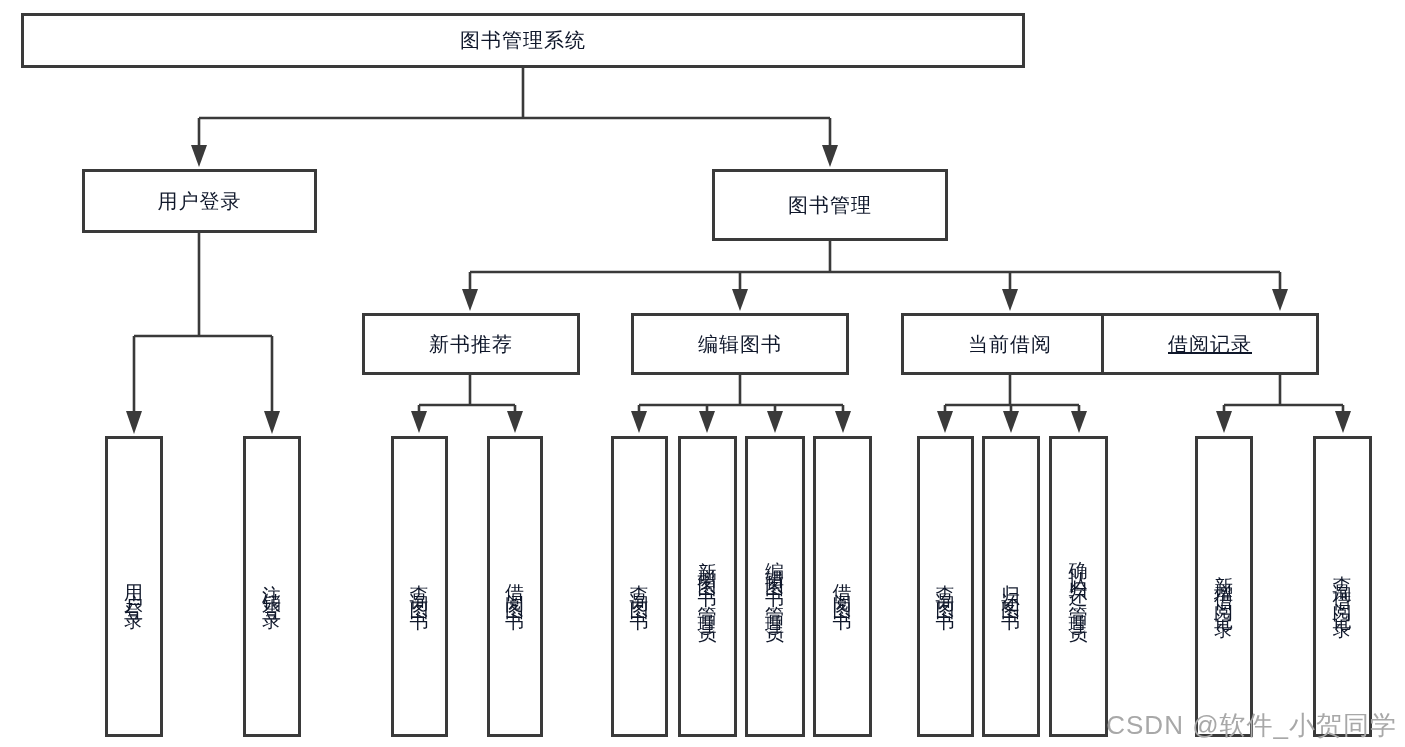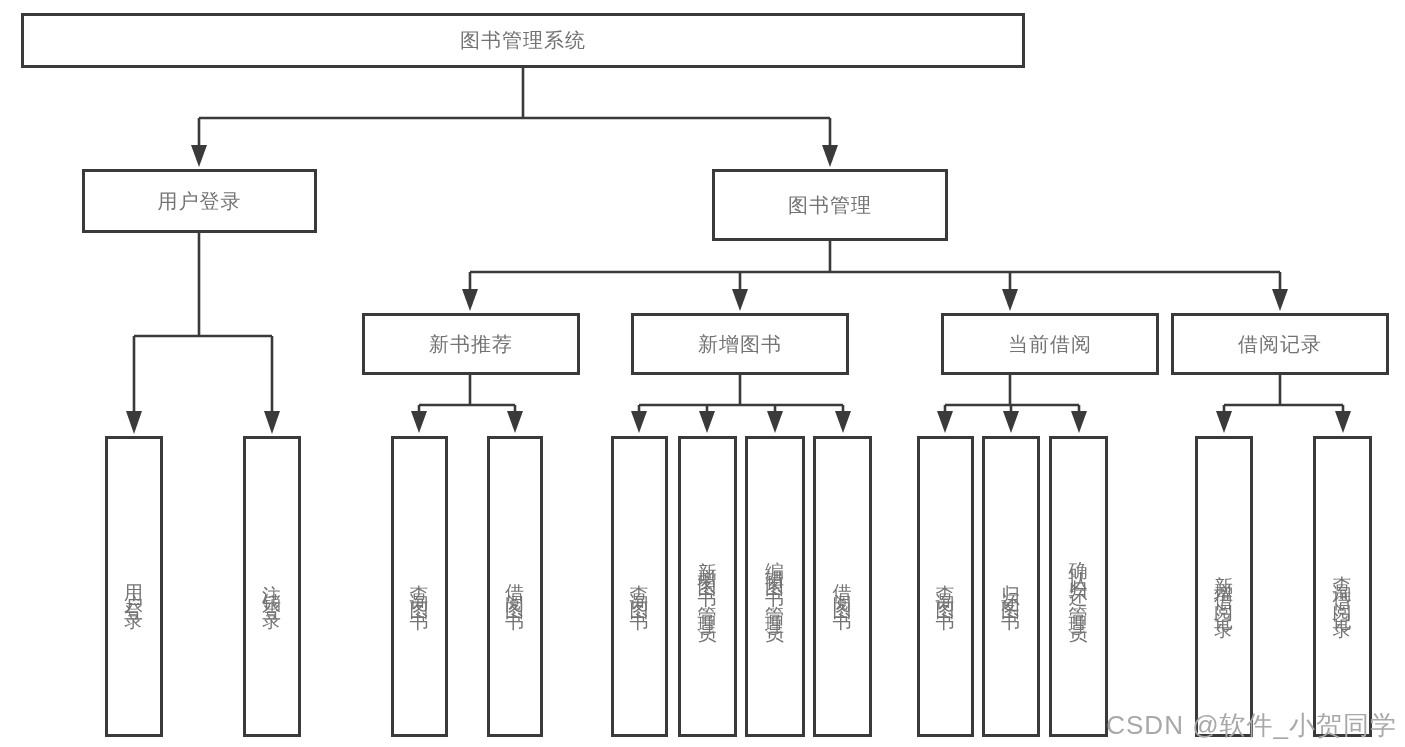--- a/index.html
+++ b/index.html
@@ -7,42 +7,42 @@
   #canvas{position:relative;width:1405px;height:747px;background:#ffffff;overflow:hidden;}
   #connectors{position:absolute;left:0;top:0;width:1405px;height:747px;}
   .node{
     position:absolute;
     box-sizing:border-box;
     border:3px solid #3a3a3a;
     background:#ffffff;
     display:flex;
     align-items:center;
     justify-content:center;
-    color:#737373;
+    color:#0f172a;
   }
   .h-node{font-size:20px;letter-spacing:1px;white-space:nowrap;}
   .v-node{
     writing-mode:vertical-rl;
     text-orientation:mixed;
     font-size:19px;
     letter-spacing:9px;
     line-height:1;
   }
   .v-node span{display:block;}
   
   .n-root{left:21px;top:13px;width:1004px;height:55px;}
   
   .n-userlogin{left:82px;top:169px;width:235px;height:64px;}
   .n-bookmgmt{left:712px;top:169px;width:236px;height:72px;}
   
   .lvl2{top:313px;height:62px;width:218px;}
   .n-recommend{left:362px;}
   .n-borrowing{left:631px;}
-  .n-current{left:901px;margin-left:40px;}
-  .n-records{left:1171px;}
+  .n-current{left:901px;}
+  .n-records{left:1101px;text-decoration:underline;}
   
   .lvl3{top:436px;height:301px;}
   .n-u1{left:105px;width:58px;}
   .n-u2{left:243px;width:58px;}
   .n-n1{left:391px;width:57px;}
   .n-n2{left:487px;width:56px;}
   .n-b1{left:611px;width:57px;}
   .n-b2{left:678px;width:59px;}
   .n-b3{left:745px;width:60px;}
   .n-b4{left:813px;width:59px;}
@@ -121,21 +121,21 @@
     <span>用户登录</span>
   </div>
   <div class="node h-node n-bookmgmt">
     <span>图书管理</span>
   </div>
 
   <div class="node h-node lvl2 n-recommend">
     <span>新书推荐</span>
   </div>
   <div class="node h-node lvl2 n-borrowing">
-    <span>新增图书</span>
+    <span>编辑图书</span>
   </div>
   <div class="node h-node lvl2 n-current">
     <span>当前借阅</span>
   </div>
   <div class="node h-node lvl2 n-records">
     <span>借阅记录</span>
   </div>
 
   <div class="node v-node lvl3 n-u1">
     <span>用户登录</span>

